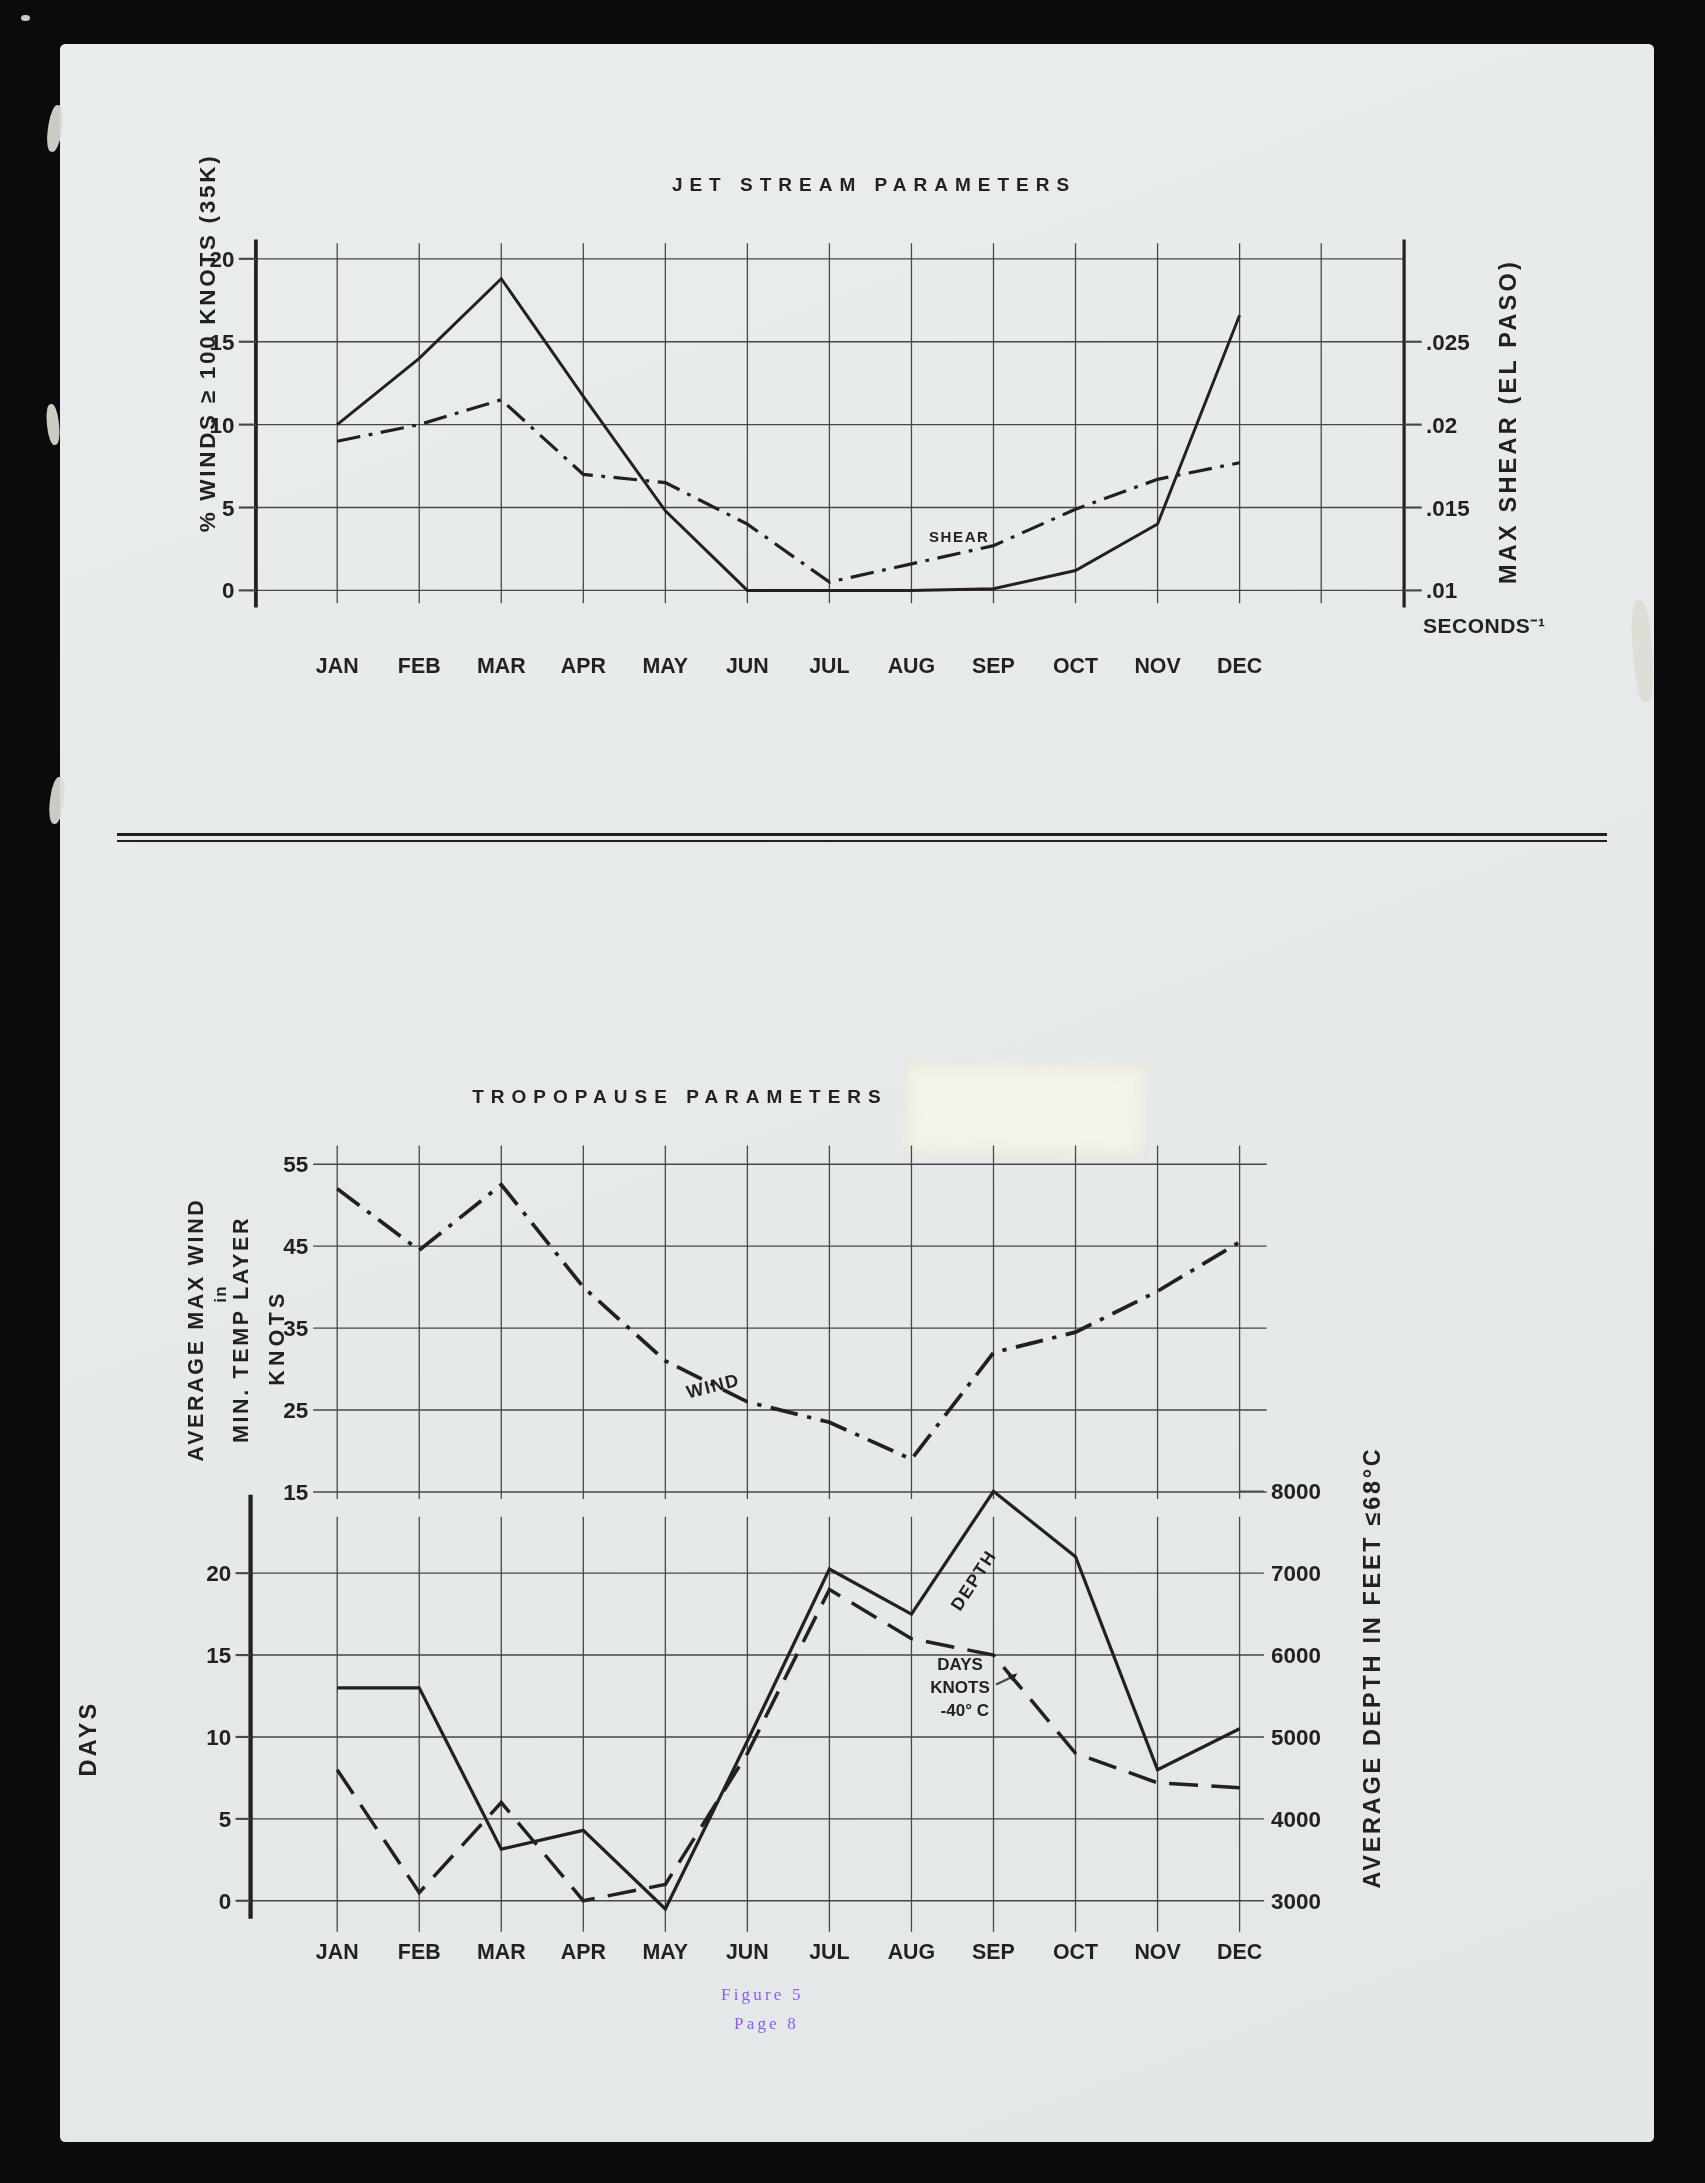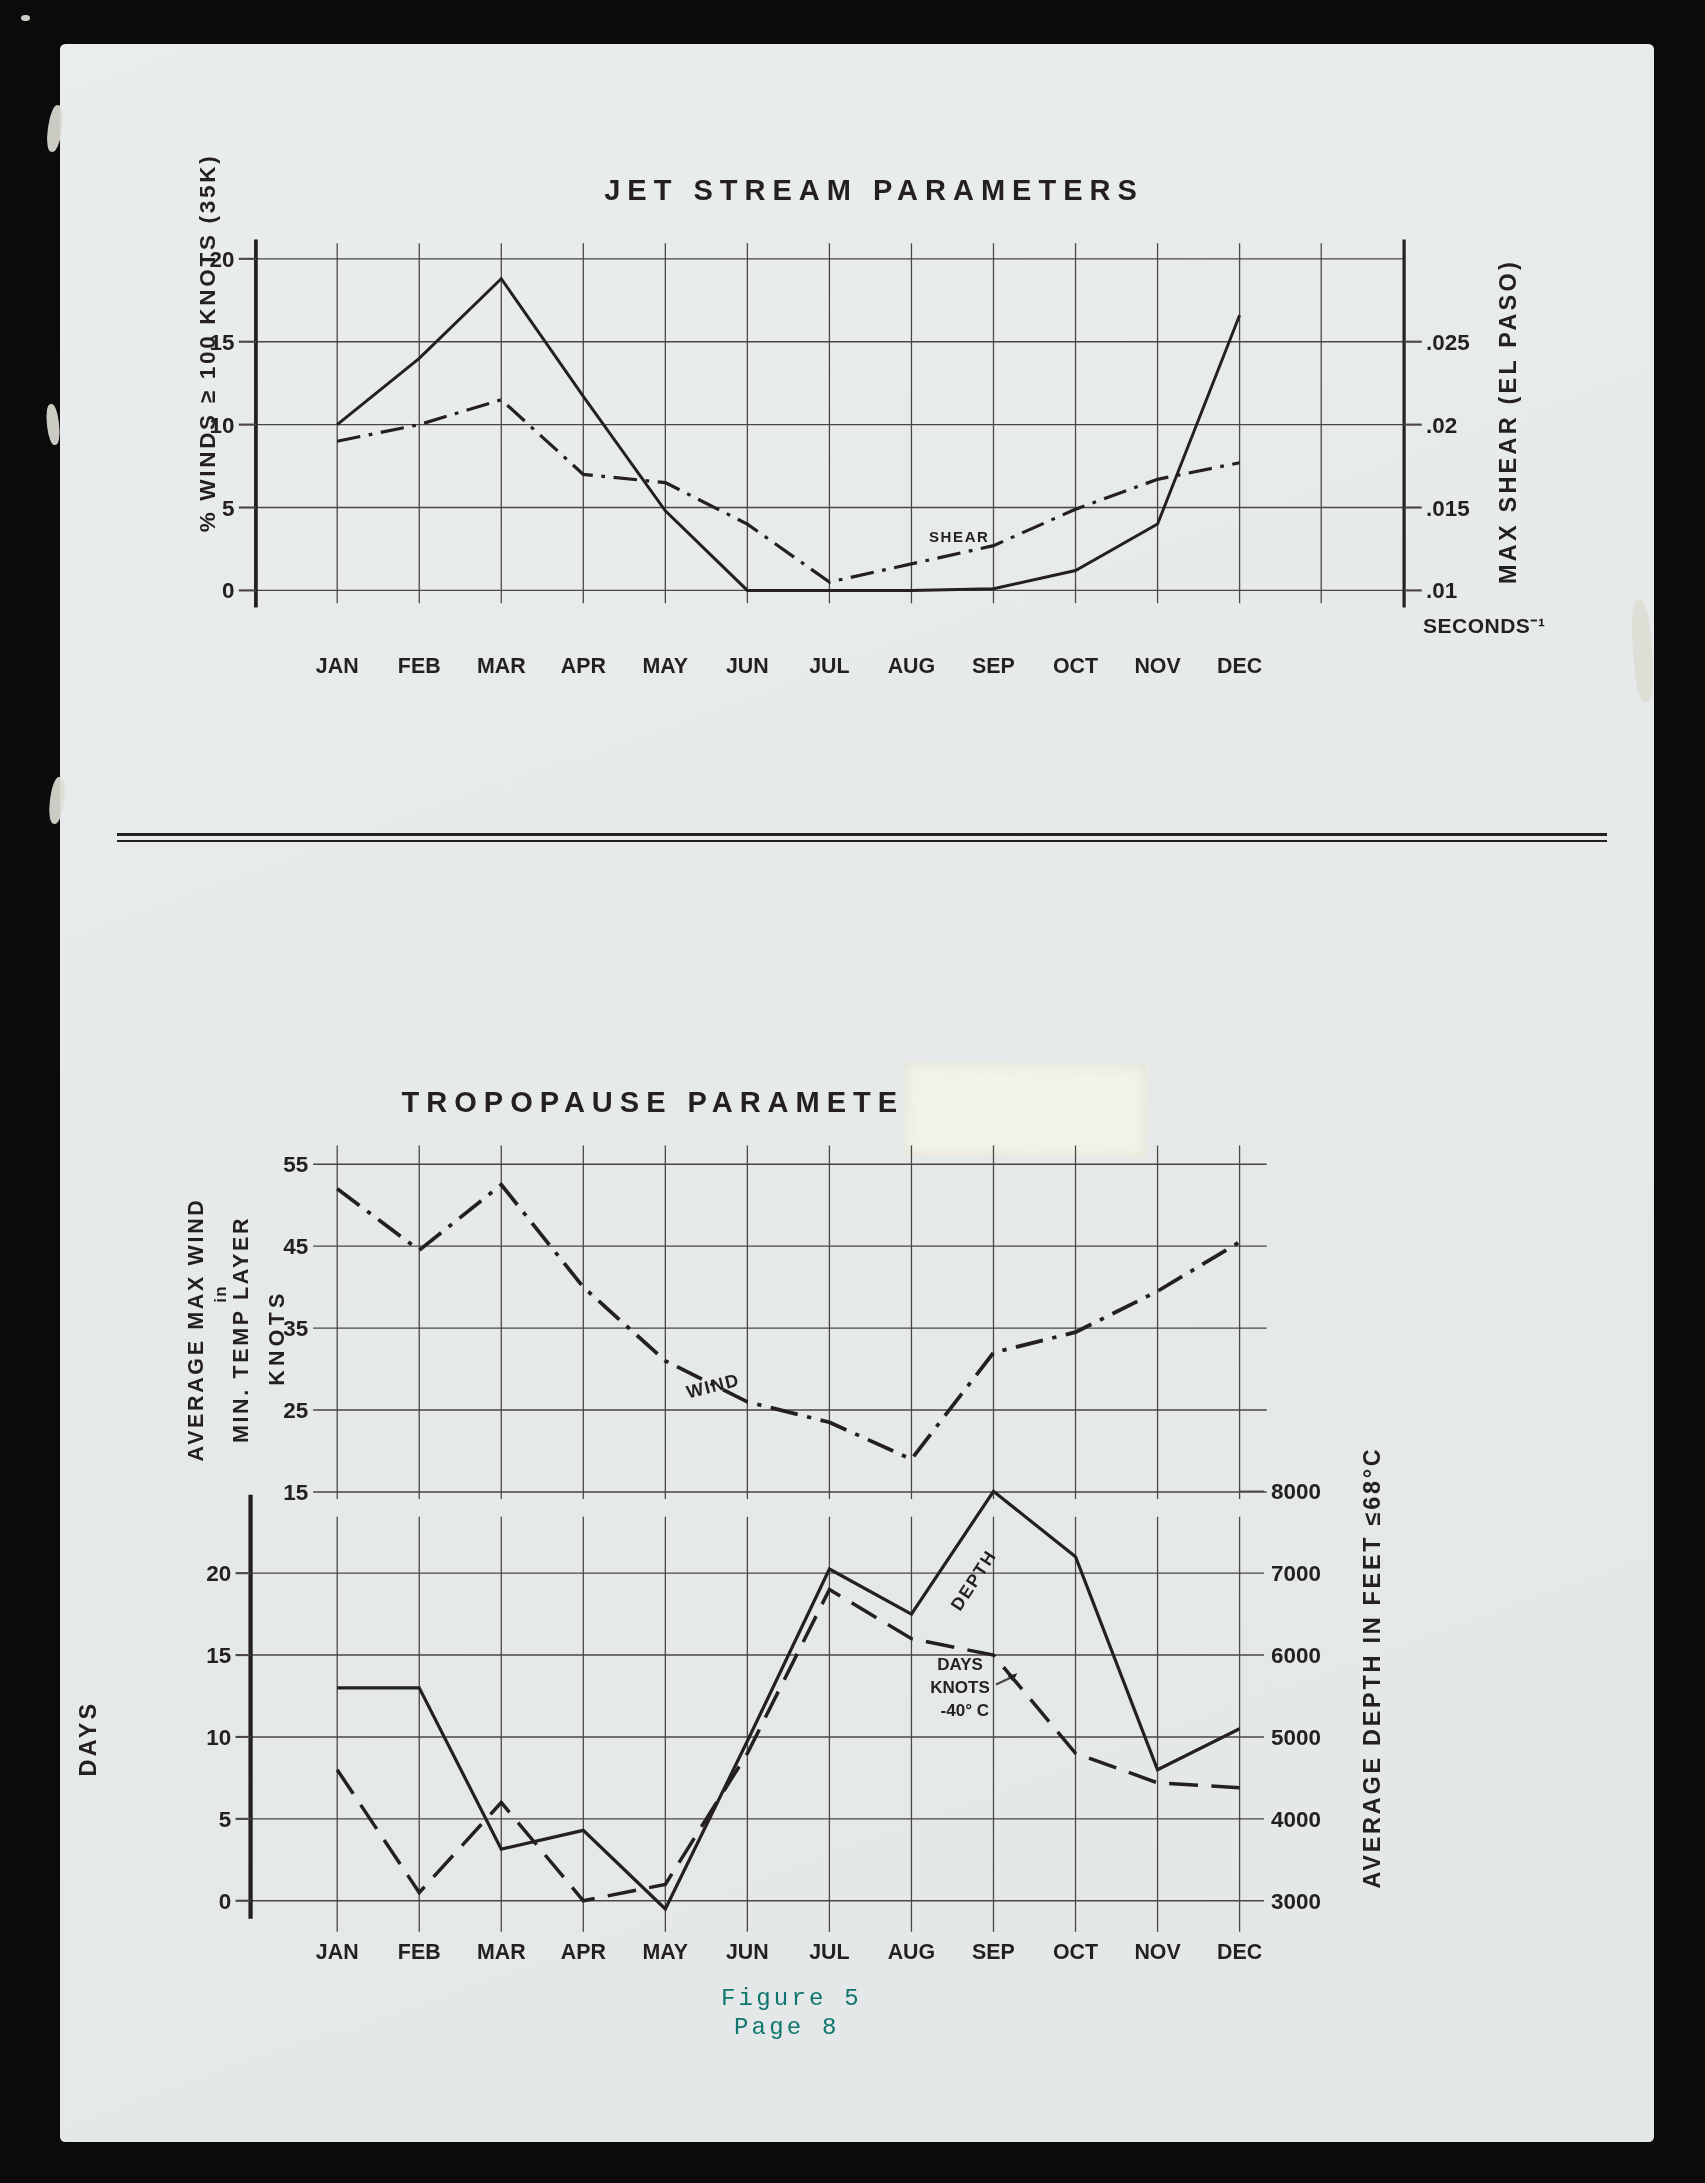--- a/index.html
+++ b/index.html
@@ -2,29 +2,29 @@
 <html style="font-size:8.6px"><head>
 <meta charset="utf-8">
 <style>
   html,body{margin:0;padding:0;background:#0b0b0c;width:1706px;height:2183px;}
   #stage{position:relative;width:1706px;height:2183px;background:#0b0b0c;overflow:hidden;
          font-family:"Liberation Sans",sans-serif;}
   #paper{position:absolute;left:60px;top:44px;width:1594px;height:2098px;
          background:linear-gradient(160deg,#eaedee 0%,#e7eaeb 40%,#e3e7e8 100%);
          border-radius:5.3px;}
   .lbl{position:absolute;color:#241f21;font-weight:bold;white-space:nowrap;}
-  .title{font-size:29px;letter-spacing:7px;text-align:center;width:588px;}
+  .title{font-size:19px;letter-spacing:7px;text-align:center;width:588px;}
   .vlabel{position:absolute;width:749px;text-align:center;transform:rotate(-90deg);
           color:#241f21;font-weight:bold;white-space:nowrap;pointer-events:none;}
   .divline{position:absolute;left:117px;width:1490px;background:#241f21;}
   .whiteout{position:absolute;left:904px;top:1063px;width:243px;height:94px;
             background:#f3f3ea;transform:rotate(0.6deg);
             box-shadow:inset 0 0 16px rgba(210,210,195,.55);}
-  .caption{position:absolute;font-family:Liberation Mono, monospace;color:#0f766e;
-           font-size:24px;letter-spacing:3.2px;white-space:nowrap;}
+  .caption{position:absolute;font-family:Liberation Serif, serif;color:#8b5cf6;
+           font-size:17px;letter-spacing:3.2px;white-space:nowrap;}
   .artifact{position:absolute;background:#dddcd4;opacity:.92;}
   svg text{font-family:"Liberation Sans",sans-serif;font-weight:bold;fill:#241f21;}
 </style>
 </head>
 <body>
 
 <div id="stage">
   <div id="paper"></div>
 
   <div class="artifact" style="left:48px;top:105px;width:14px;height:47px;border-radius:45%;transform:rotate(8deg);"></div>

